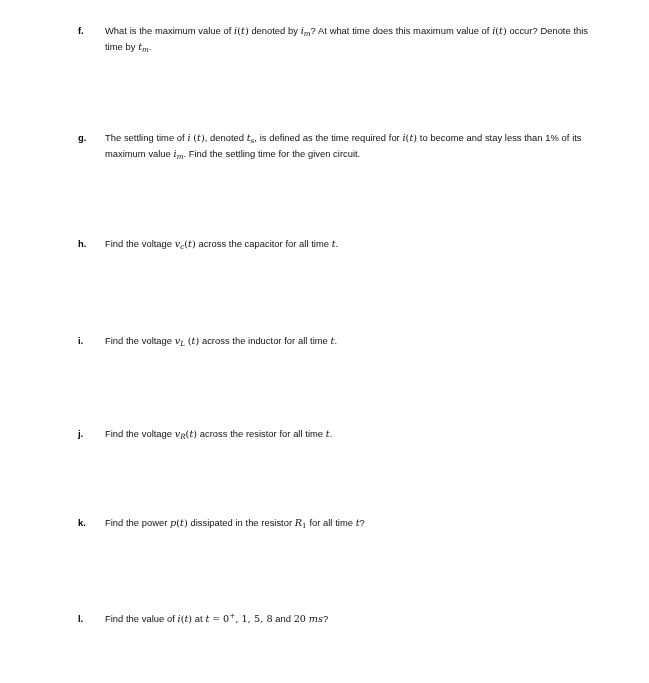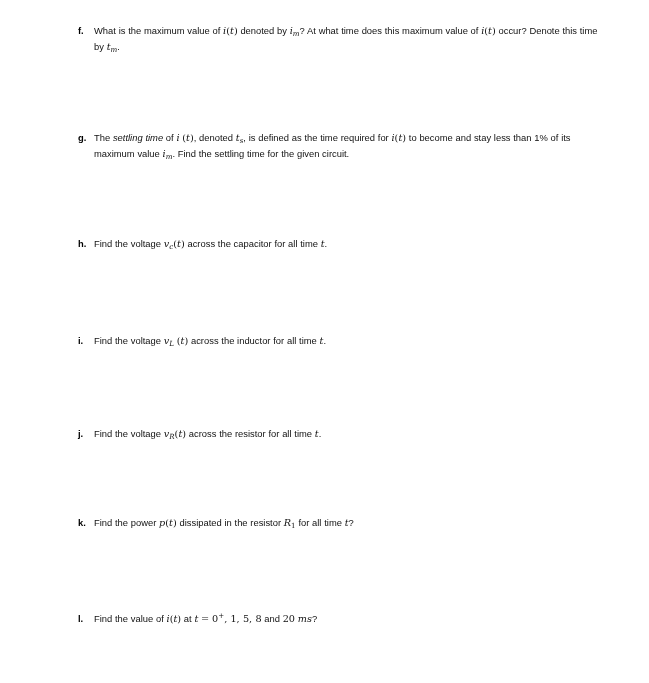--- a/index.html
+++ b/index.html
@@ -35,21 +35,21 @@
     left: 0;
     top: 0;
     width: 22px;
     font-weight: bold;
     font-size: 9.4px;
     line-height: 14.5px;
     color: #000;
   }
 
   .qbody {
-    margin-left: 16px;
+    margin-left: 27px;
     font-size: 9.4px;
     line-height: 14.5px;
     text-align: left;
     color: #111;
     word-spacing: 0.15px;
   }
 
   
   .mv {
     font-family: "DejaVu Serif", "Liberation Serif", serif;
@@ -79,21 +79,20 @@
   }
   sup.msup {
     font-family: "DejaVu Serif", "Liberation Serif", serif;
     font-style: normal;
     font-size: 7.1px;
     vertical-align: baseline;
     position: relative;
     top: -3.6px;
   }
   .emph {
-    font-style: italic;
   }
   .paren {
     font-family: "DejaVu Serif", "Liberation Serif", serif;
     font-style: normal;
     font-size: 9.7px;
   }
 </style>
 </head>
 <body>
 

